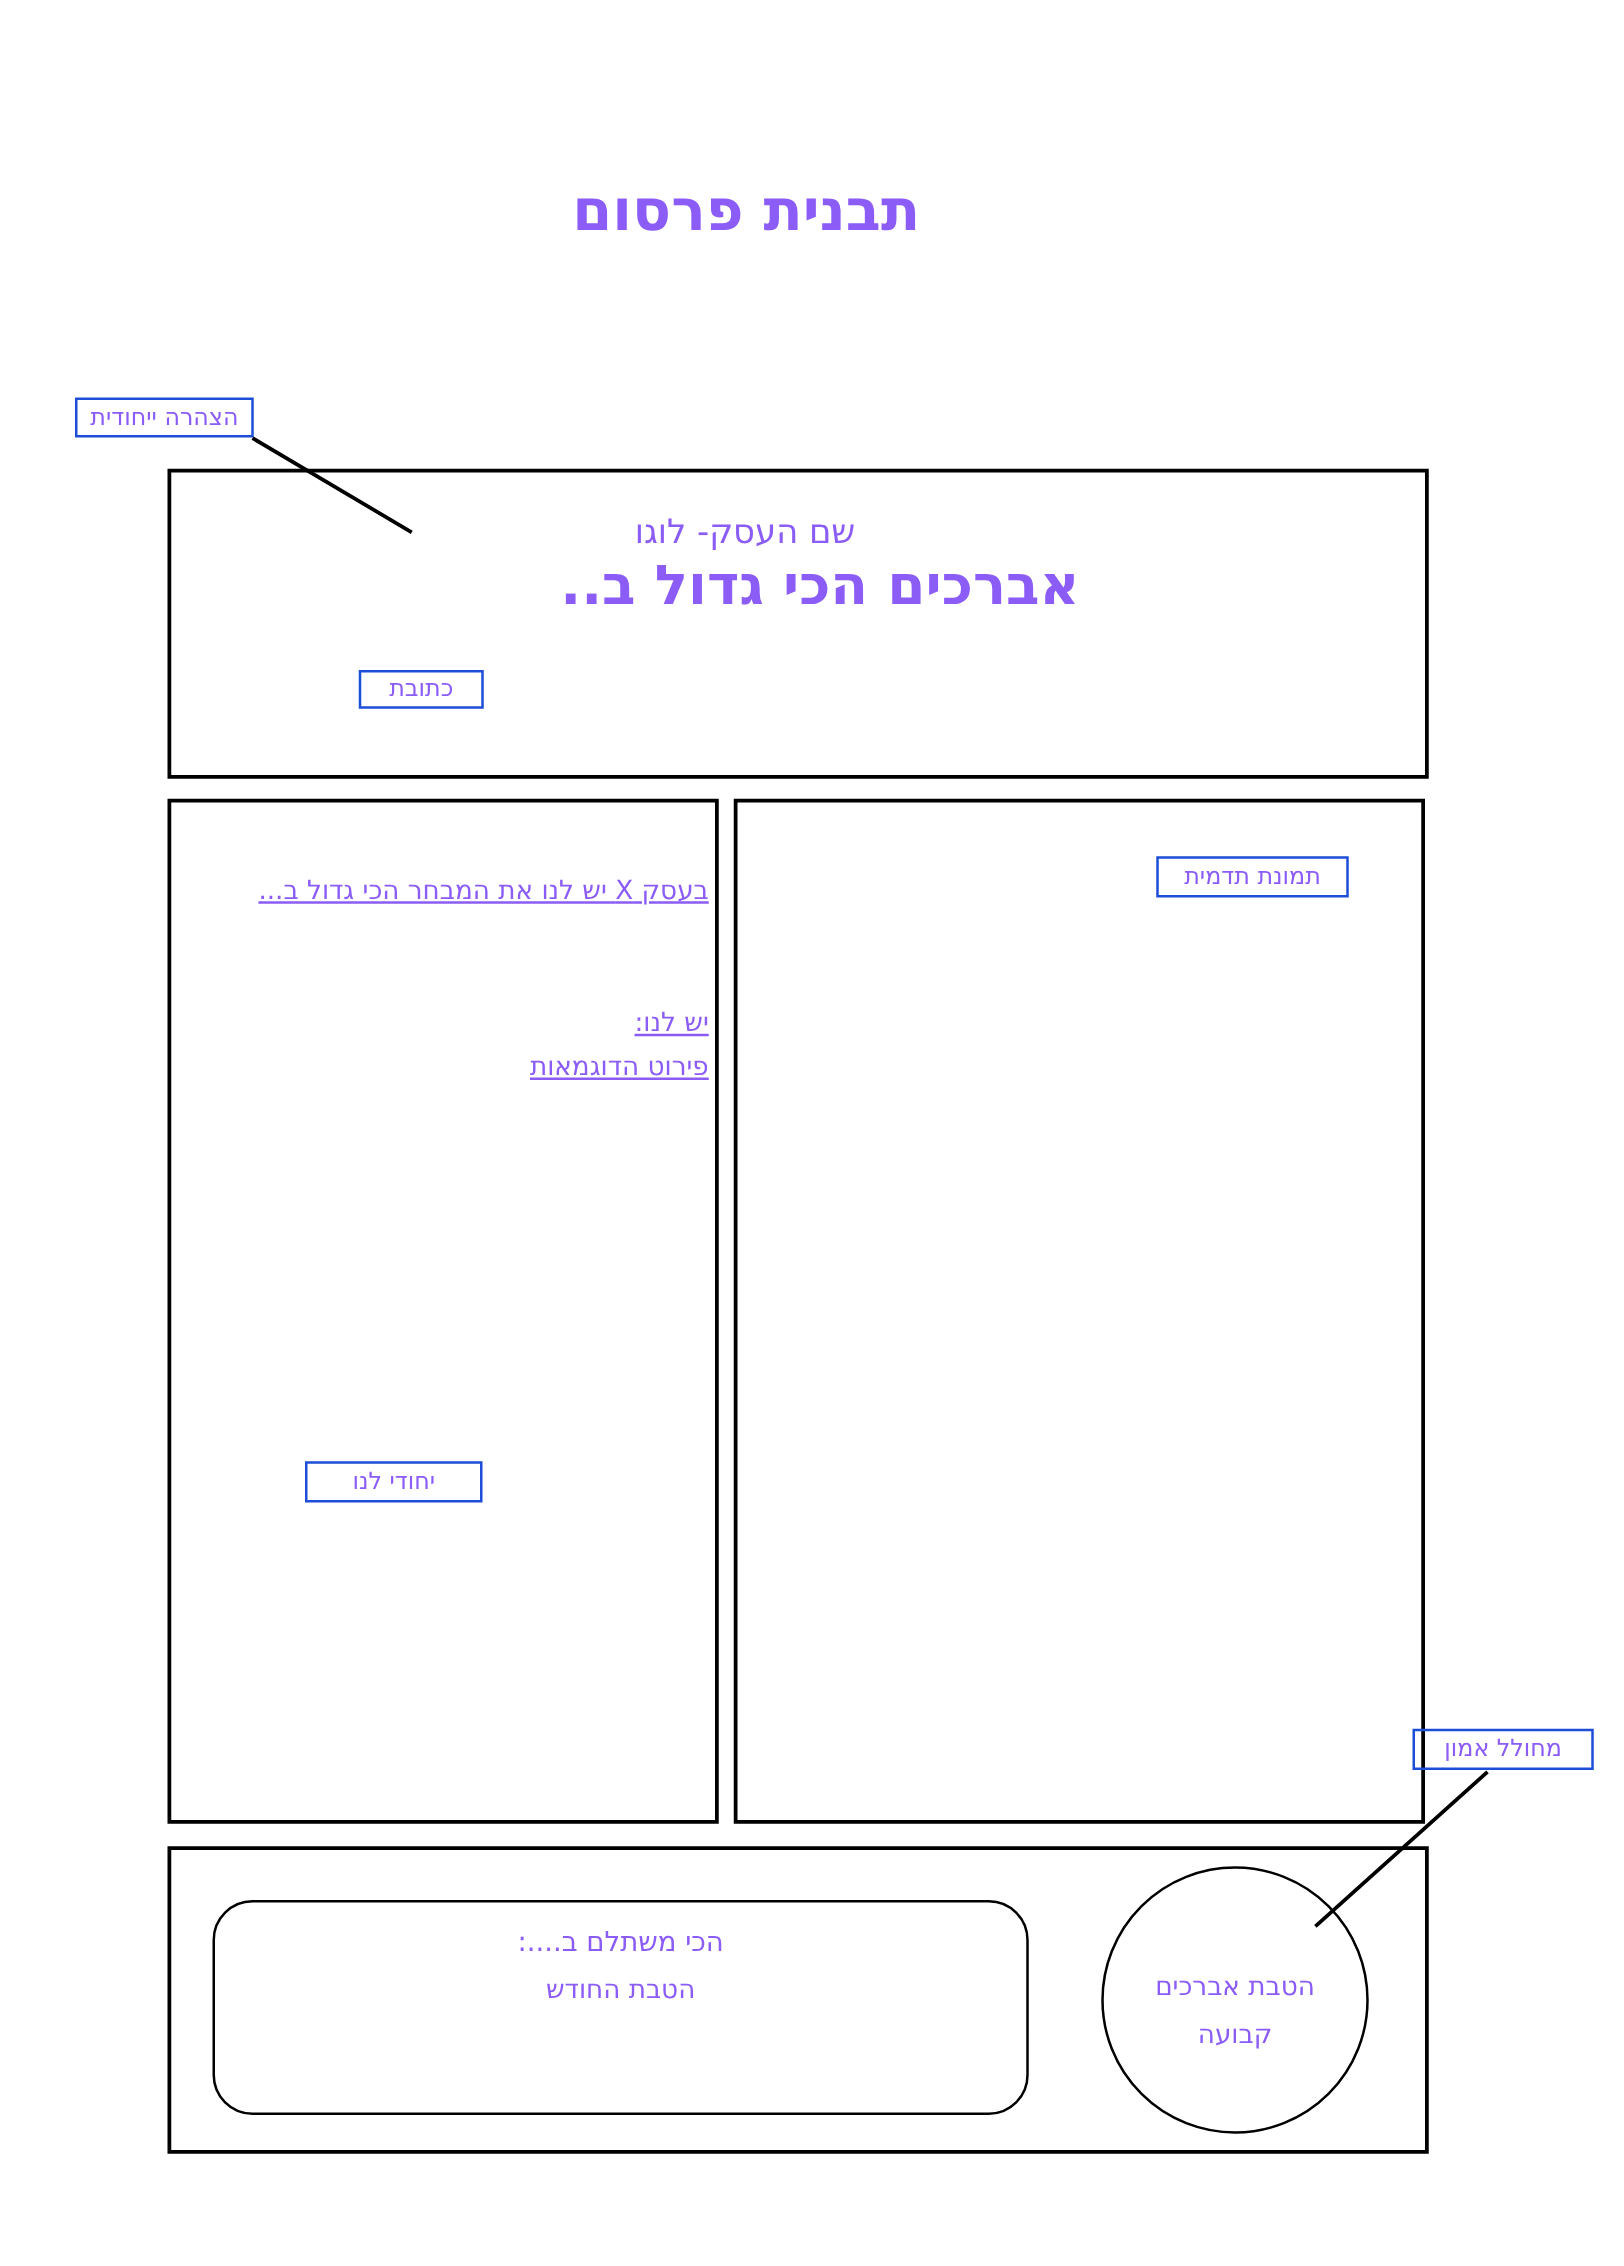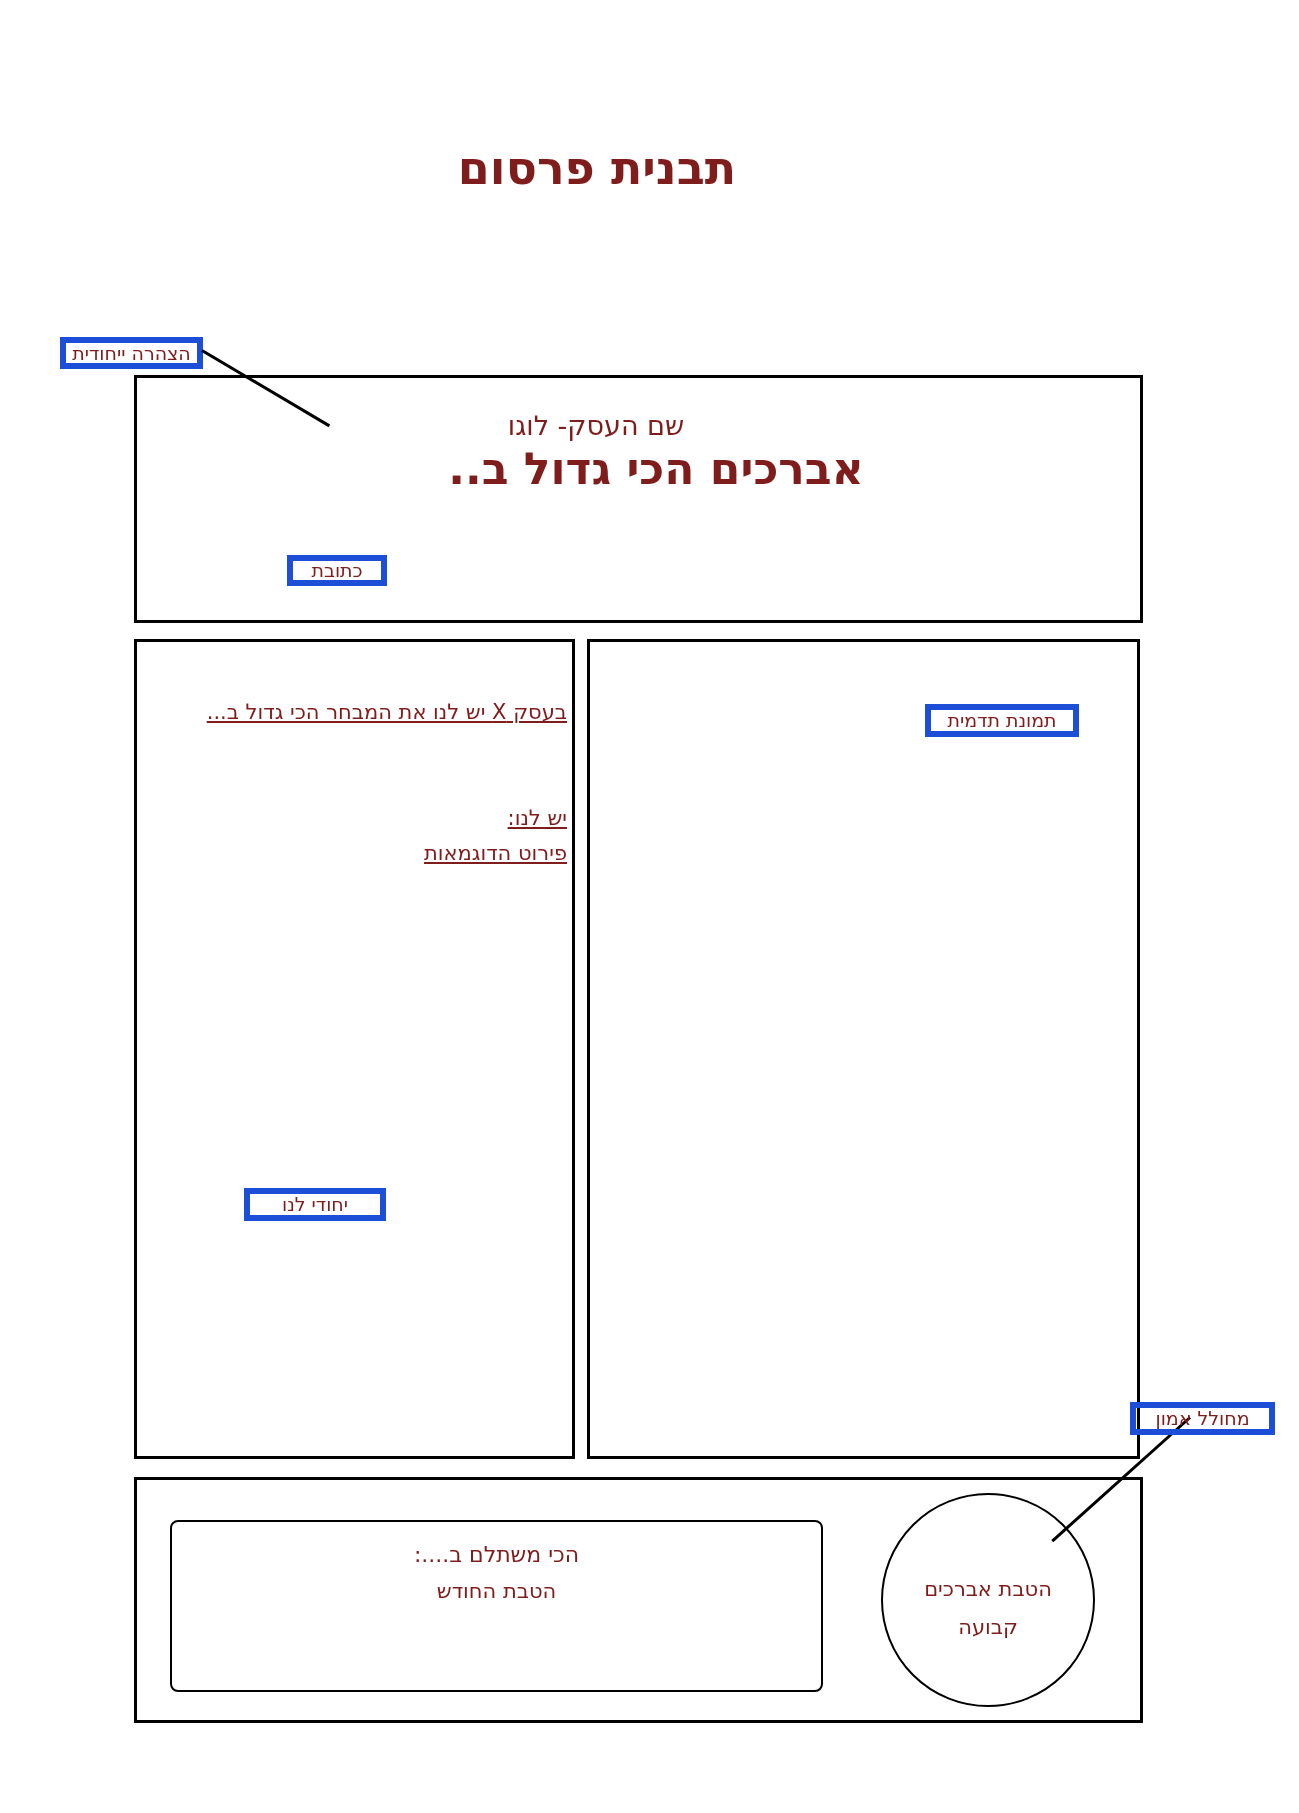--- a/index.html
+++ b/index.html
@@ -1,25 +1,25 @@
 <!DOCTYPE html>
 <html lang="he"><head>
 <meta charset="utf-8">
 <style>
   html,body{margin:0;padding:0;background:#ffffff;}
   .canvas{
     position:relative;width:1299px;height:1813px;background:#ffffff;
-    font-family:"DejaVu Sans","Liberation Sans",sans-serif;color:#7f1d1d;
+    font-family:"DejaVu Sans","Liberation Sans",sans-serif;color:#8b5cf6;
     overflow:hidden;
   }
   .box{position:absolute;border:3px solid #000;background:transparent;box-sizing:border-box;}
   .label-box{
-    position:absolute;border:6px solid #1d4ed8;background:transparent;box-sizing:border-box;
+    position:absolute;border:2px solid #1d4ed8;background:transparent;box-sizing:border-box;
     display:flex;align-items:center;justify-content:center;
-    font-size:19px;line-height:1;white-space:nowrap;margin-top:19px;
+    font-size:19px;line-height:1;white-space:nowrap;
   }
   .leader{position:absolute;height:3px;background:#000;transform-origin:0 50%;}
   .txt{position:absolute;line-height:1.15;}
   .center{text-align:center;}
   .right{text-align:right;text-decoration:underline;}
   .circle{
     position:absolute;border:2.5px solid #000;border-radius:50%;background:transparent;
     box-sizing:border-box;display:flex;flex-direction:column;align-items:center;justify-content:center;
   }
 
@@ -39,21 +39,21 @@
 
   .left-intro{left:167px;top:700px;width:400px;font-size:21px;}
   .left-wehave{left:417px;top:806px;width:150px;font-size:21px;}
   .left-examples{left:417px;top:841px;width:150px;font-size:21px;}
 
   .callout-unique{left:244px;top:1169px;width:142px;height:33px;}
   .circle-blah{left:207px;top:1207px;width:210px;height:210px;padding-bottom:40px;font-size:19px;}
 
   .footer-box{left:134px;top:1477px;width:1009px;height:246px;}
   .rounded-rect{
-    left:170px;top:1520px;width:653px;height:172px;border:2.5px solid #000;border-radius:8px;
+    left:170px;top:1520px;width:653px;height:172px;border:2.5px solid #000;border-radius:32px;
     position:absolute;box-sizing:border-box;display:flex;flex-direction:column;align-items:center;
     padding-top:20px;gap:12px;background:transparent;
   }
   .rr-line1{font-size:22px;}
   .rr-line2{font-size:21px;}
   .circle-avrechim{left:881px;top:1493px;width:214px;height:214px;gap:14px;padding-top:16px;font-size:21px;}
   .callout-trust{left:1130px;top:1383px;width:145px;height:33px;z-index:3;}
   .leader-trust{left:1190px;top:1416px;width:185px;transform:rotate(138.1deg);}
 </style>
 </head>

